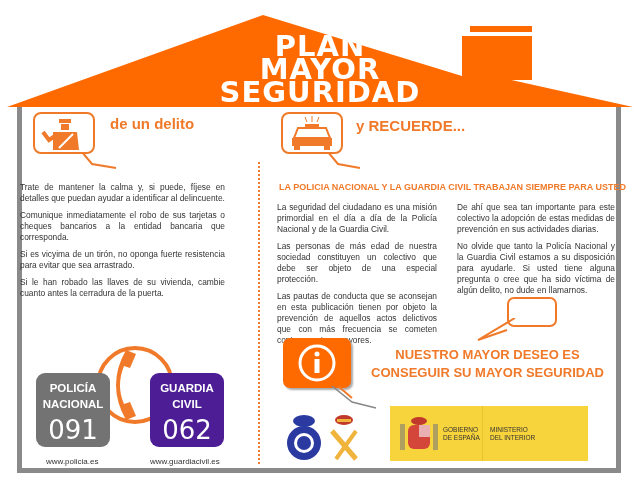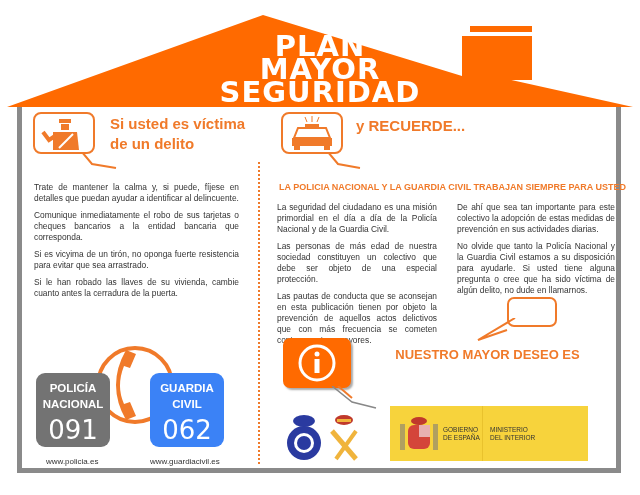--- a/index.html
+++ b/index.html
@@ -50,43 +50,42 @@
     <rect x="26" y="10" width="8" height="6" fill="#f07a2a"></rect>
     <polygon points="18,18 42,18 44,36 18,36" fill="#f07a2a"></polygon>
     <polyline points="8,18 14,26 20,22" stroke="#f07a2a" stroke-width="4" fill="none"></polyline>
     <line x1="24" y1="34" x2="38" y2="20" stroke="#fff" stroke-width="2"></line>
   </svg>
 </div>
 <svg style="position:absolute;left:80px;top:152px;" width="40" height="20">
     <polyline points="2,0 12,12 36,16" stroke="#f07a2a" stroke-width="2" fill="none"></polyline>
   </svg>
 <div class="heading" style="left:110px;top:114px;">
-  <div>Si usted es víctima</div>
   <div>de un delito</div>
 </div>
 
-<div class="para" style="left:34px;top:182px;width:205px;">
+<div class="para" style="left:20px;top:182px;width:205px;">
   <p>Trate de mantener la calma y, si puede, fíjese en detalles que puedan ayudar a identificar al delincuente.</p>
   <p>Comunique inmediatamente el robo de sus tarjetas o cheques bancarios a la entidad bancaria que corresponda.</p>
   <p>Si es vicyima de un tirón, no oponga fuerte resistencia para evitar que sea arrastrado.</p>
   <p>Si le han robado las llaves de su vivienda, cambie cuanto antes la cerradura de la puerta.</p>
 </div>
 
 <svg style="position:absolute;left:88px;top:340px;" width="95" height="90">
   <circle cx="47" cy="45" r="37" stroke="#f07a2a" stroke-width="4" fill="none"></circle>
   <path d="M38,10 q-20,35 0,70 l10,-4 l-6,-14 l-6,2 q-8,-18 0,-38 l6,2 l6,-14 z" fill="#f07a2a"></path>
 </svg>
 <div class="badge" style="left:36px;top:373px;width:74px;height:74px;background:#737373;">
   <div class="name">
       <div>POLICÍA</div>
       <div>NACIONAL</div>
     </div>
   <div class="num">091</div>
 </div>
-<div class="badge" style="left:150px;top:373px;width:74px;height:74px;background:#3b82f6;">
+<div class="badge" style="left:150px;top:373px;width:74px;height:74px;background:#4c1d95;">
   <div class="name">
       <div>GUARDIA</div>
       <div>CIVIL</div>
     </div>
   <div class="num">062</div>
 </div>
 <div class="url" style="left:46px;top:457px;">www.policia.es</div>
 <div class="url" style="left:150px;top:457px;">www.guardiacivil.es</div>
 
 <div class="bubble-icon" style="left:281px;top:112px;width:62px;height:42px;">
@@ -132,20 +131,21 @@
     <rect x="31.5" y="21" width="5" height="14" fill="#fff"></rect>
   </svg>
 </div>
 <svg style="position:absolute;left:330px;top:386px;" width="50" height="25">
     <polyline points="2,0 22,16 46,22" stroke="#888" stroke-width="1.5" fill="none"></polyline>
     <polyline points="8,0 22,12" stroke="#f07a2a" stroke-width="2" fill="none"></polyline>
   </svg>
 
 <div class="final-msg">
   <div>NUESTRO MAYOR DESEO ES</div>
+  <div>CONSEGUIR SU MAYOR SEGURIDAD</div>
 </div>
 
 <svg style="position:absolute;left:284px;top:413px;" width="40" height="50">
   <ellipse cx="20" cy="8" rx="11" ry="6" fill="#2a3aa0"></ellipse>
   <circle cx="20" cy="30" r="17" fill="#2a3aa0"></circle>
   <circle cx="20" cy="30" r="10" fill="#fff"></circle>
   <circle cx="20" cy="30" r="7" fill="#2a3aa0"></circle>
 </svg>
 <svg style="position:absolute;left:328px;top:413px;" width="35" height="50">
   <ellipse cx="16" cy="7" rx="9" ry="5" fill="#c0392b"></ellipse>

